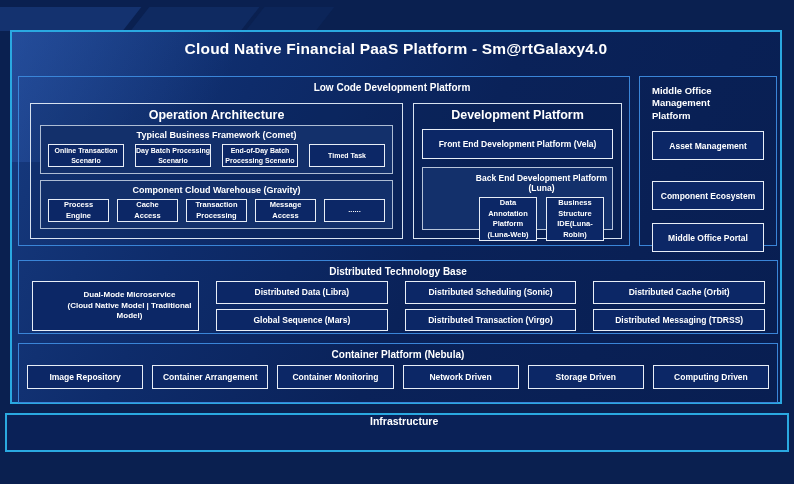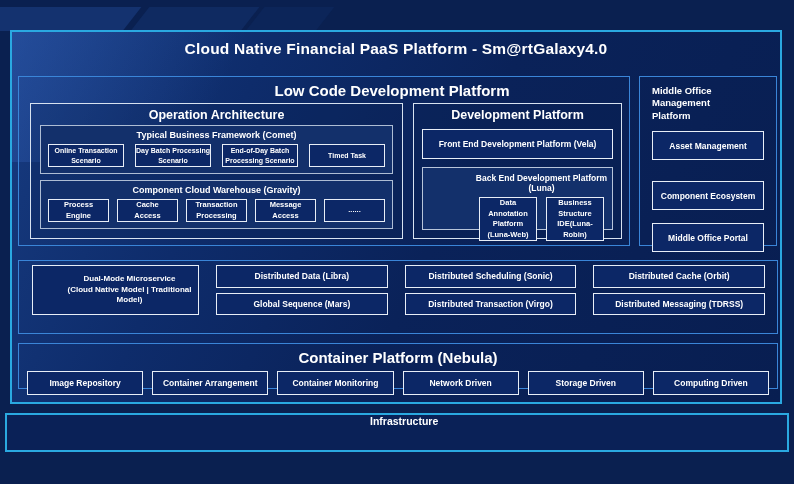--- a/index.html
+++ b/index.html
@@ -21,21 +21,21 @@
   }
   .main-sheen{
     position:absolute;left:0;top:0;width:320px;height:130px;pointer-events:none;
     background:linear-gradient(115deg,rgba(52,98,186,0.45) 0%,rgba(52,98,186,0) 62%);
   }
   .title{
     position:absolute;left:0;top:8px;width:100%;text-align:center;
     font-size:15.5px;font-weight:bold;letter-spacing:.2px;
   }
   .sec{position:absolute;box-sizing:border-box;border:1.5px solid #3a85d8;}
-  .sec-hdr{font-size:15px;font-weight:bold;text-align:center;padding-top:5px;}
+  .sec-hdr{font-size:10px;font-weight:bold;text-align:center;padding-top:5px;}
   .pre{white-space:pre-line;}
 
   
   .lowcode{left:6px;top:44px;width:612px;height:170px;}
   .lowcode-hdr{padding-left:136px;}
   .panel{
     position:absolute;top:26px;box-sizing:border-box;border:1px solid #d7e2f0;
     background:rgba(9,30,80,0.25);
   }
   .op-arch{left:11px;width:373px;height:136px;}
@@ -80,21 +80,21 @@
     display:flex;align-items:center;justify-content:center;text-align:center;
     font-size:8px;font-weight:bold;line-height:1.35;padding-left:28px;
   }
   .dist-col{flex:1;display:flex;flex-direction:column;gap:5px;}
   .dist-box{
     flex:1;box-sizing:border-box;border:1px solid #e8eef7;background:#0c2766;
     display:flex;align-items:center;justify-content:center;font-size:8.5px;font-weight:bold;
   }
 
   
-  .containerp{left:6px;top:311px;width:760px;height:46px;}
+  .containerp{left:6px;top:311px;width:760px;height:60px;}
   .cont-row{display:flex;gap:9px;margin:5px 8px 0;}
   .cont-box{
     flex:1;height:24px;box-sizing:border-box;border:1px solid #e8eef7;background:#0c2766;
     display:flex;align-items:center;justify-content:center;font-size:8.5px;font-weight:bold;
   }
 
   
   .infra{
     position:absolute;left:5px;top:413px;width:784px;height:39px;
     box-sizing:border-box;border:2px solid #2aa9e1;background:#0a2157;
@@ -172,20 +172,21 @@
 
   <div class="sec midoffice">
     <div class="mid-hdr pre">Middle Office Management
 Platform</div>
     <div class="mid-box b1">Asset Management</div>
     <div class="mid-box b2">Component Ecosystem</div>
     <div class="mid-box b3">Middle Office Portal</div>
   </div>
 
   <div class="sec distributed">
+    <div class="sec-hdr">Distributed Technology Base</div>
     <div class="dist-body">
       <div class="dualmode pre">Dual-Mode Microservice
 (Cloud Native Model | Traditional
 Model)</div>
       <div class="dist-col">
         <div class="dist-box">Distributed Data (Libra)</div>
         <div class="dist-box">Global Sequence (Mars)</div>
       </div>
       <div class="dist-col">
         <div class="dist-box">Distributed Scheduling (Sonic)</div>

